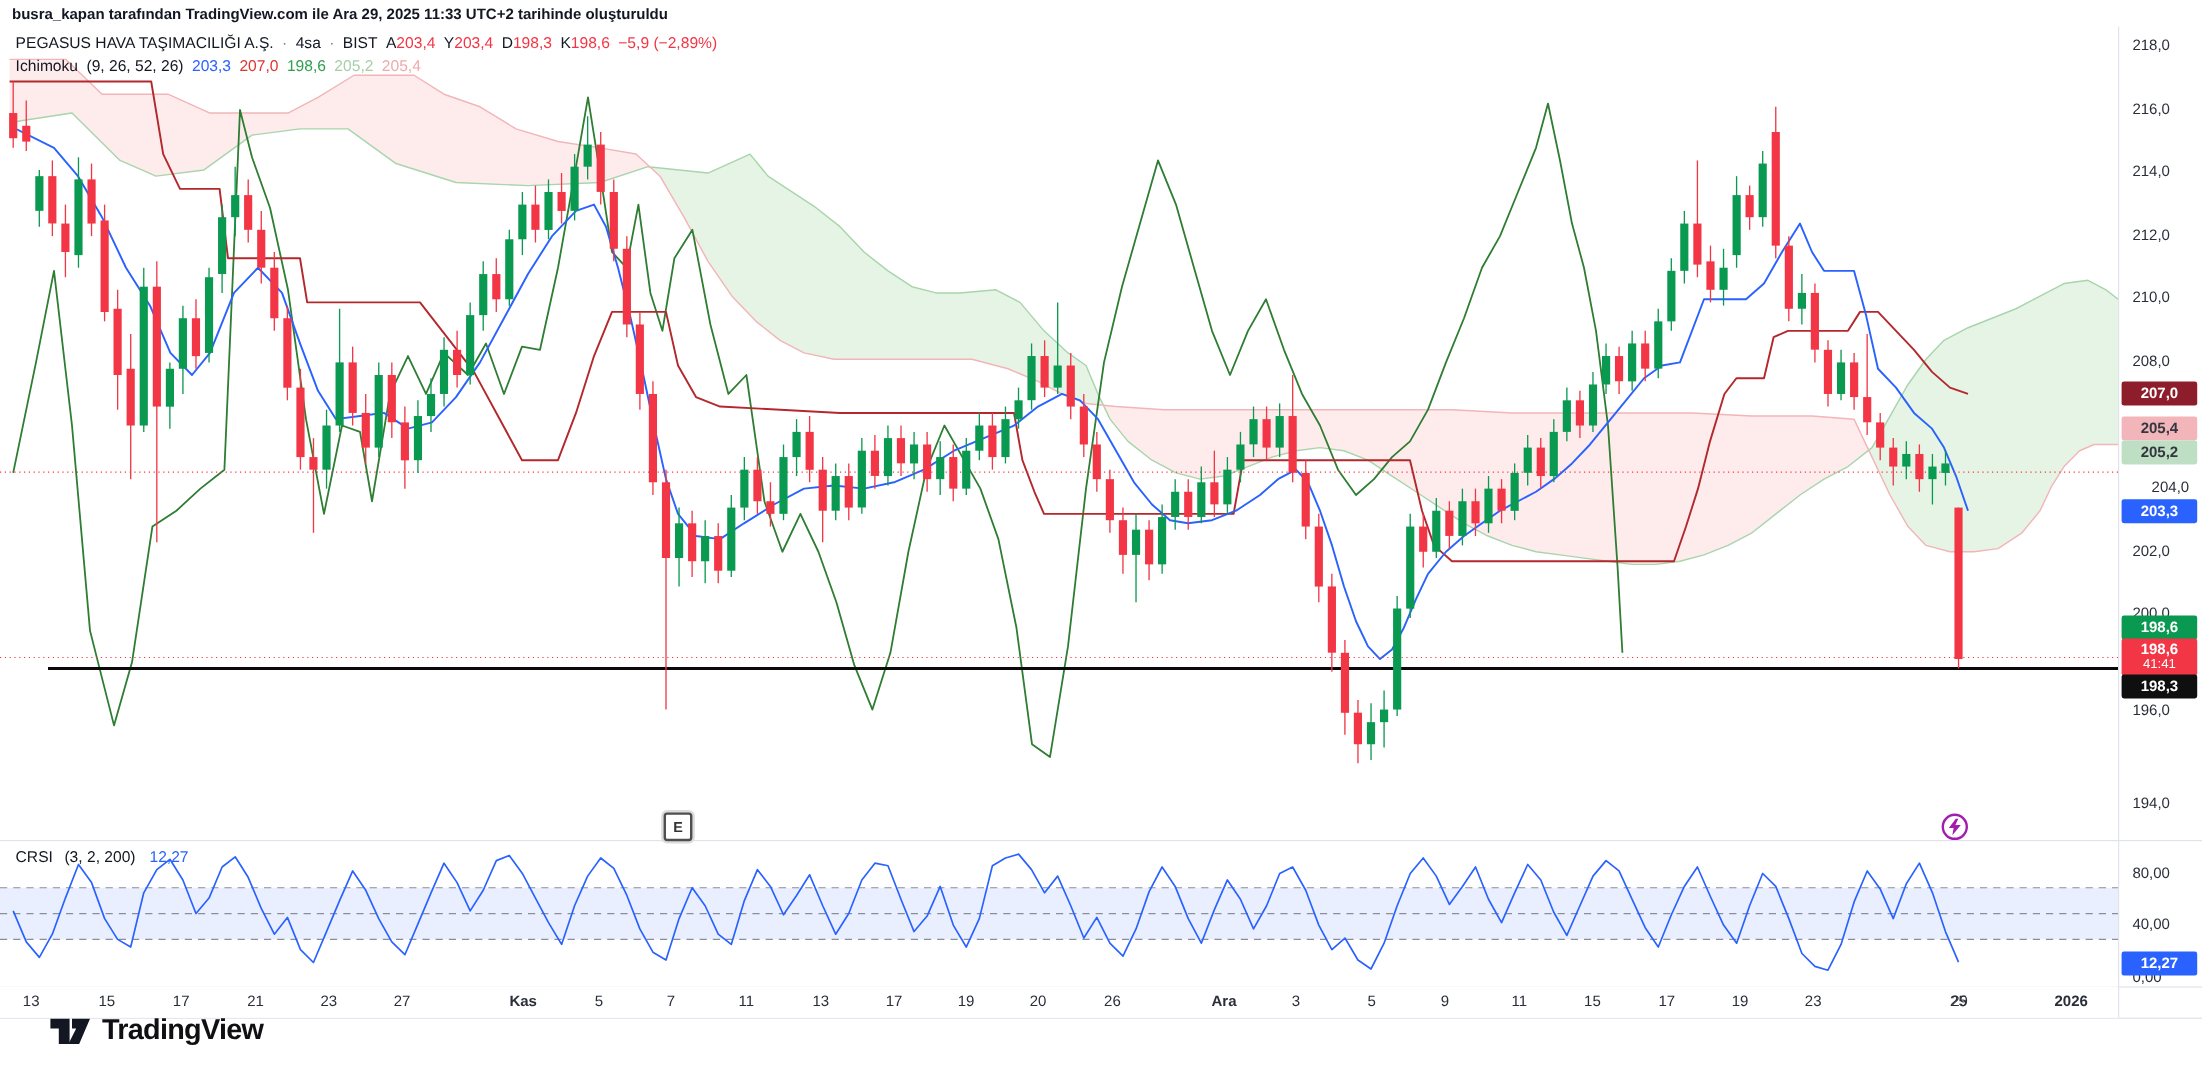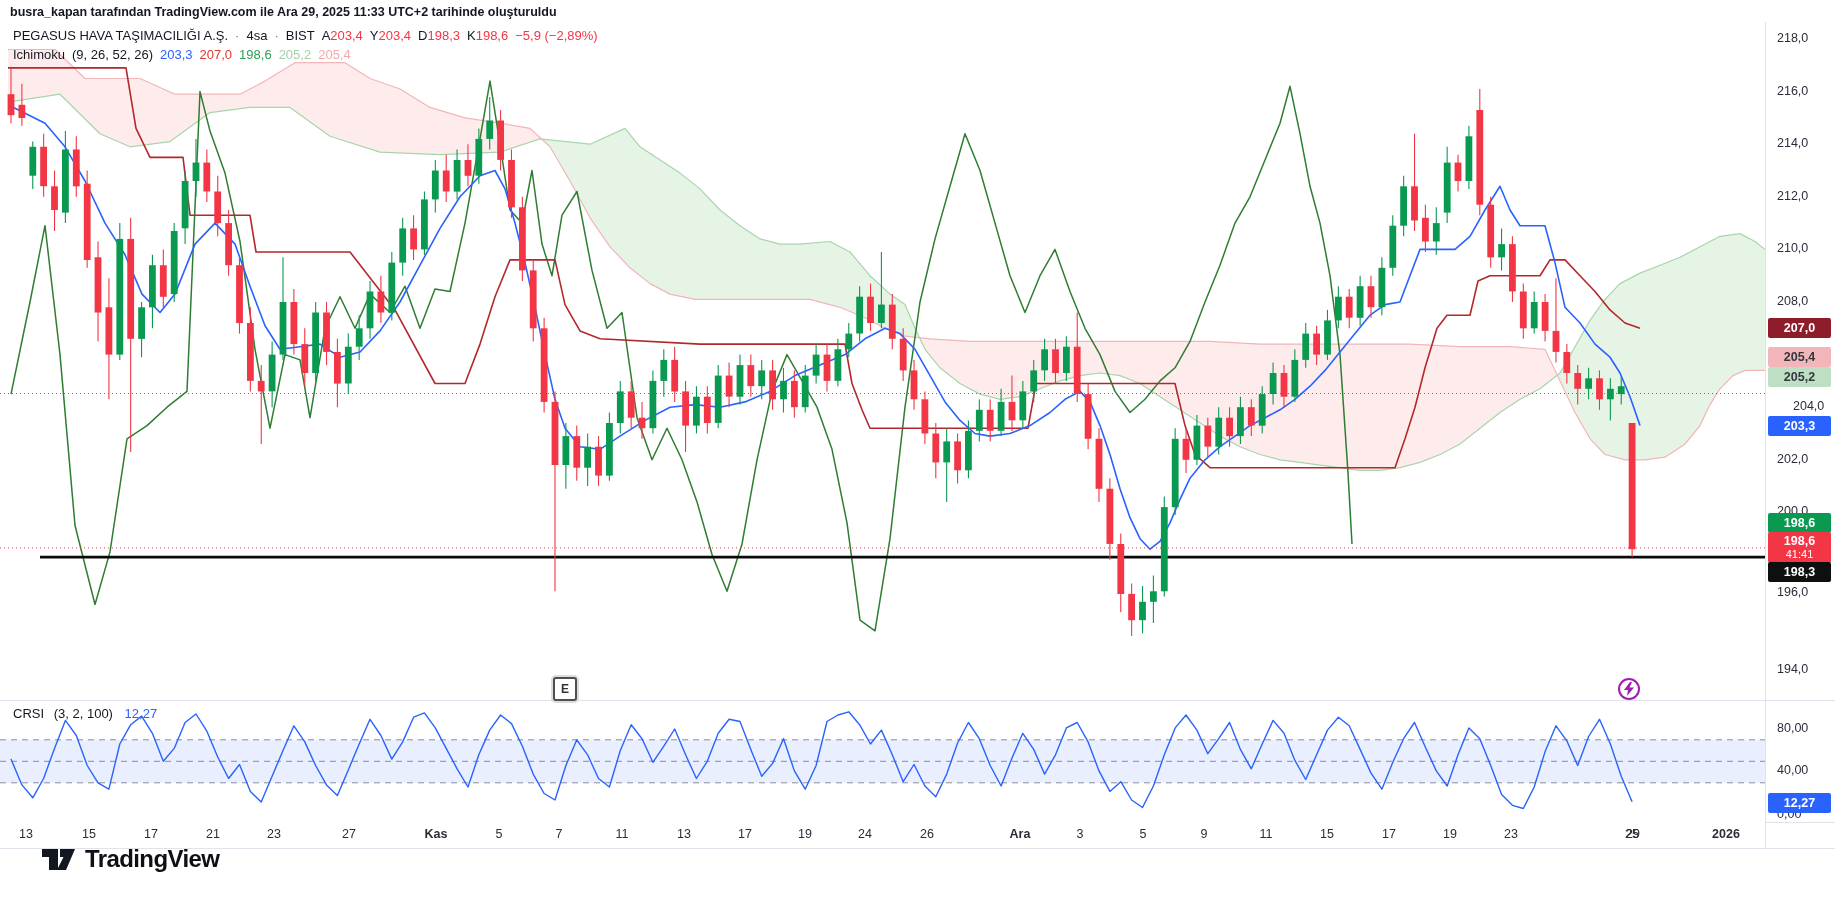--- a/index.html
+++ b/index.html
@@ -387,21 +387,21 @@
       <span class="lv1">203,3</span>
       <span class="lv2">207,0</span>
       <span class="lv3">198,6</span>
       <span class="lv4">205,2</span>
       <span class="lv5">205,4</span>
     </div>
   </div>
 
   <div class="crsi-legend">
     <span class="k">CRSI</span>
-    <span class="k" style="margin-left:6px;">(3, 2, 100)</span>
+    <span class="k" style="margin-left:6px;">(3, 2, 200)</span>
     <span class="val">12,27</span>
   </div>
 
   <div class="e-badge">
     <span>E</span>
   </div>
 
   <div class="bolt">
     <svg width="12" height="14" viewBox="0 0 12 14">
       <polygon points="7,0 1,8 5,8 4,14 11,5.5 6.5,5.5 9,0" fill="#a21caf"></polygon>
@@ -452,29 +452,29 @@
       <div class="tick" style="top: 763px;">40,00</div>
       <div class="tick" style="top: 807px;">0,00</div>
       <div class="badge" style="background: rgb(41, 98, 255); color: rgb(255, 255, 255); top: 793px;">12,27</div>
     </div>
   <div class="time-axis" id="time-axis">
       <div class="ttick" style="left: 26px;">13</div>
       <div class="ttick" style="left: 89px;">15</div>
       <div class="ttick" style="left: 151px;">17</div>
       <div class="ttick" style="left: 213px;">21</div>
       <div class="ttick" style="left: 274px;">23</div>
-      <div class="ttick" style="left: 349px; text-align: right;">27</div>
+      <div class="ttick" style="left: 335px; text-align: right;">27</div>
       <div class="ttick bold" style="left: 436px;">Kas</div>
       <div class="ttick" style="left: 499px;">5</div>
       <div class="ttick" style="left: 559px;">7</div>
       <div class="ttick" style="left: 622px;">11</div>
       <div class="ttick" style="left: 684px;">13</div>
       <div class="ttick" style="left: 745px;">17</div>
       <div class="ttick" style="left: 805px;">19</div>
-      <div class="ttick" style="left: 865px;">24</div>
+      <div class="ttick" style="left: 865px;">20</div>
       <div class="ttick" style="left: 927px;">26</div>
       <div class="ttick bold" style="left: 1020px;">Ara</div>
       <div class="ttick" style="left: 1080px;">3</div>
       <div class="ttick" style="left: 1143px;">5</div>
       <div class="ttick" style="left: 1204px;">9</div>
       <div class="ttick" style="left: 1266px;">11</div>
       <div class="ttick" style="left: 1327px;">15</div>
       <div class="ttick" style="left: 1389px;">17</div>
       <div class="ttick" style="left: 1450px;">19</div>
       <div class="ttick" style="left: 1511px;">23</div>

